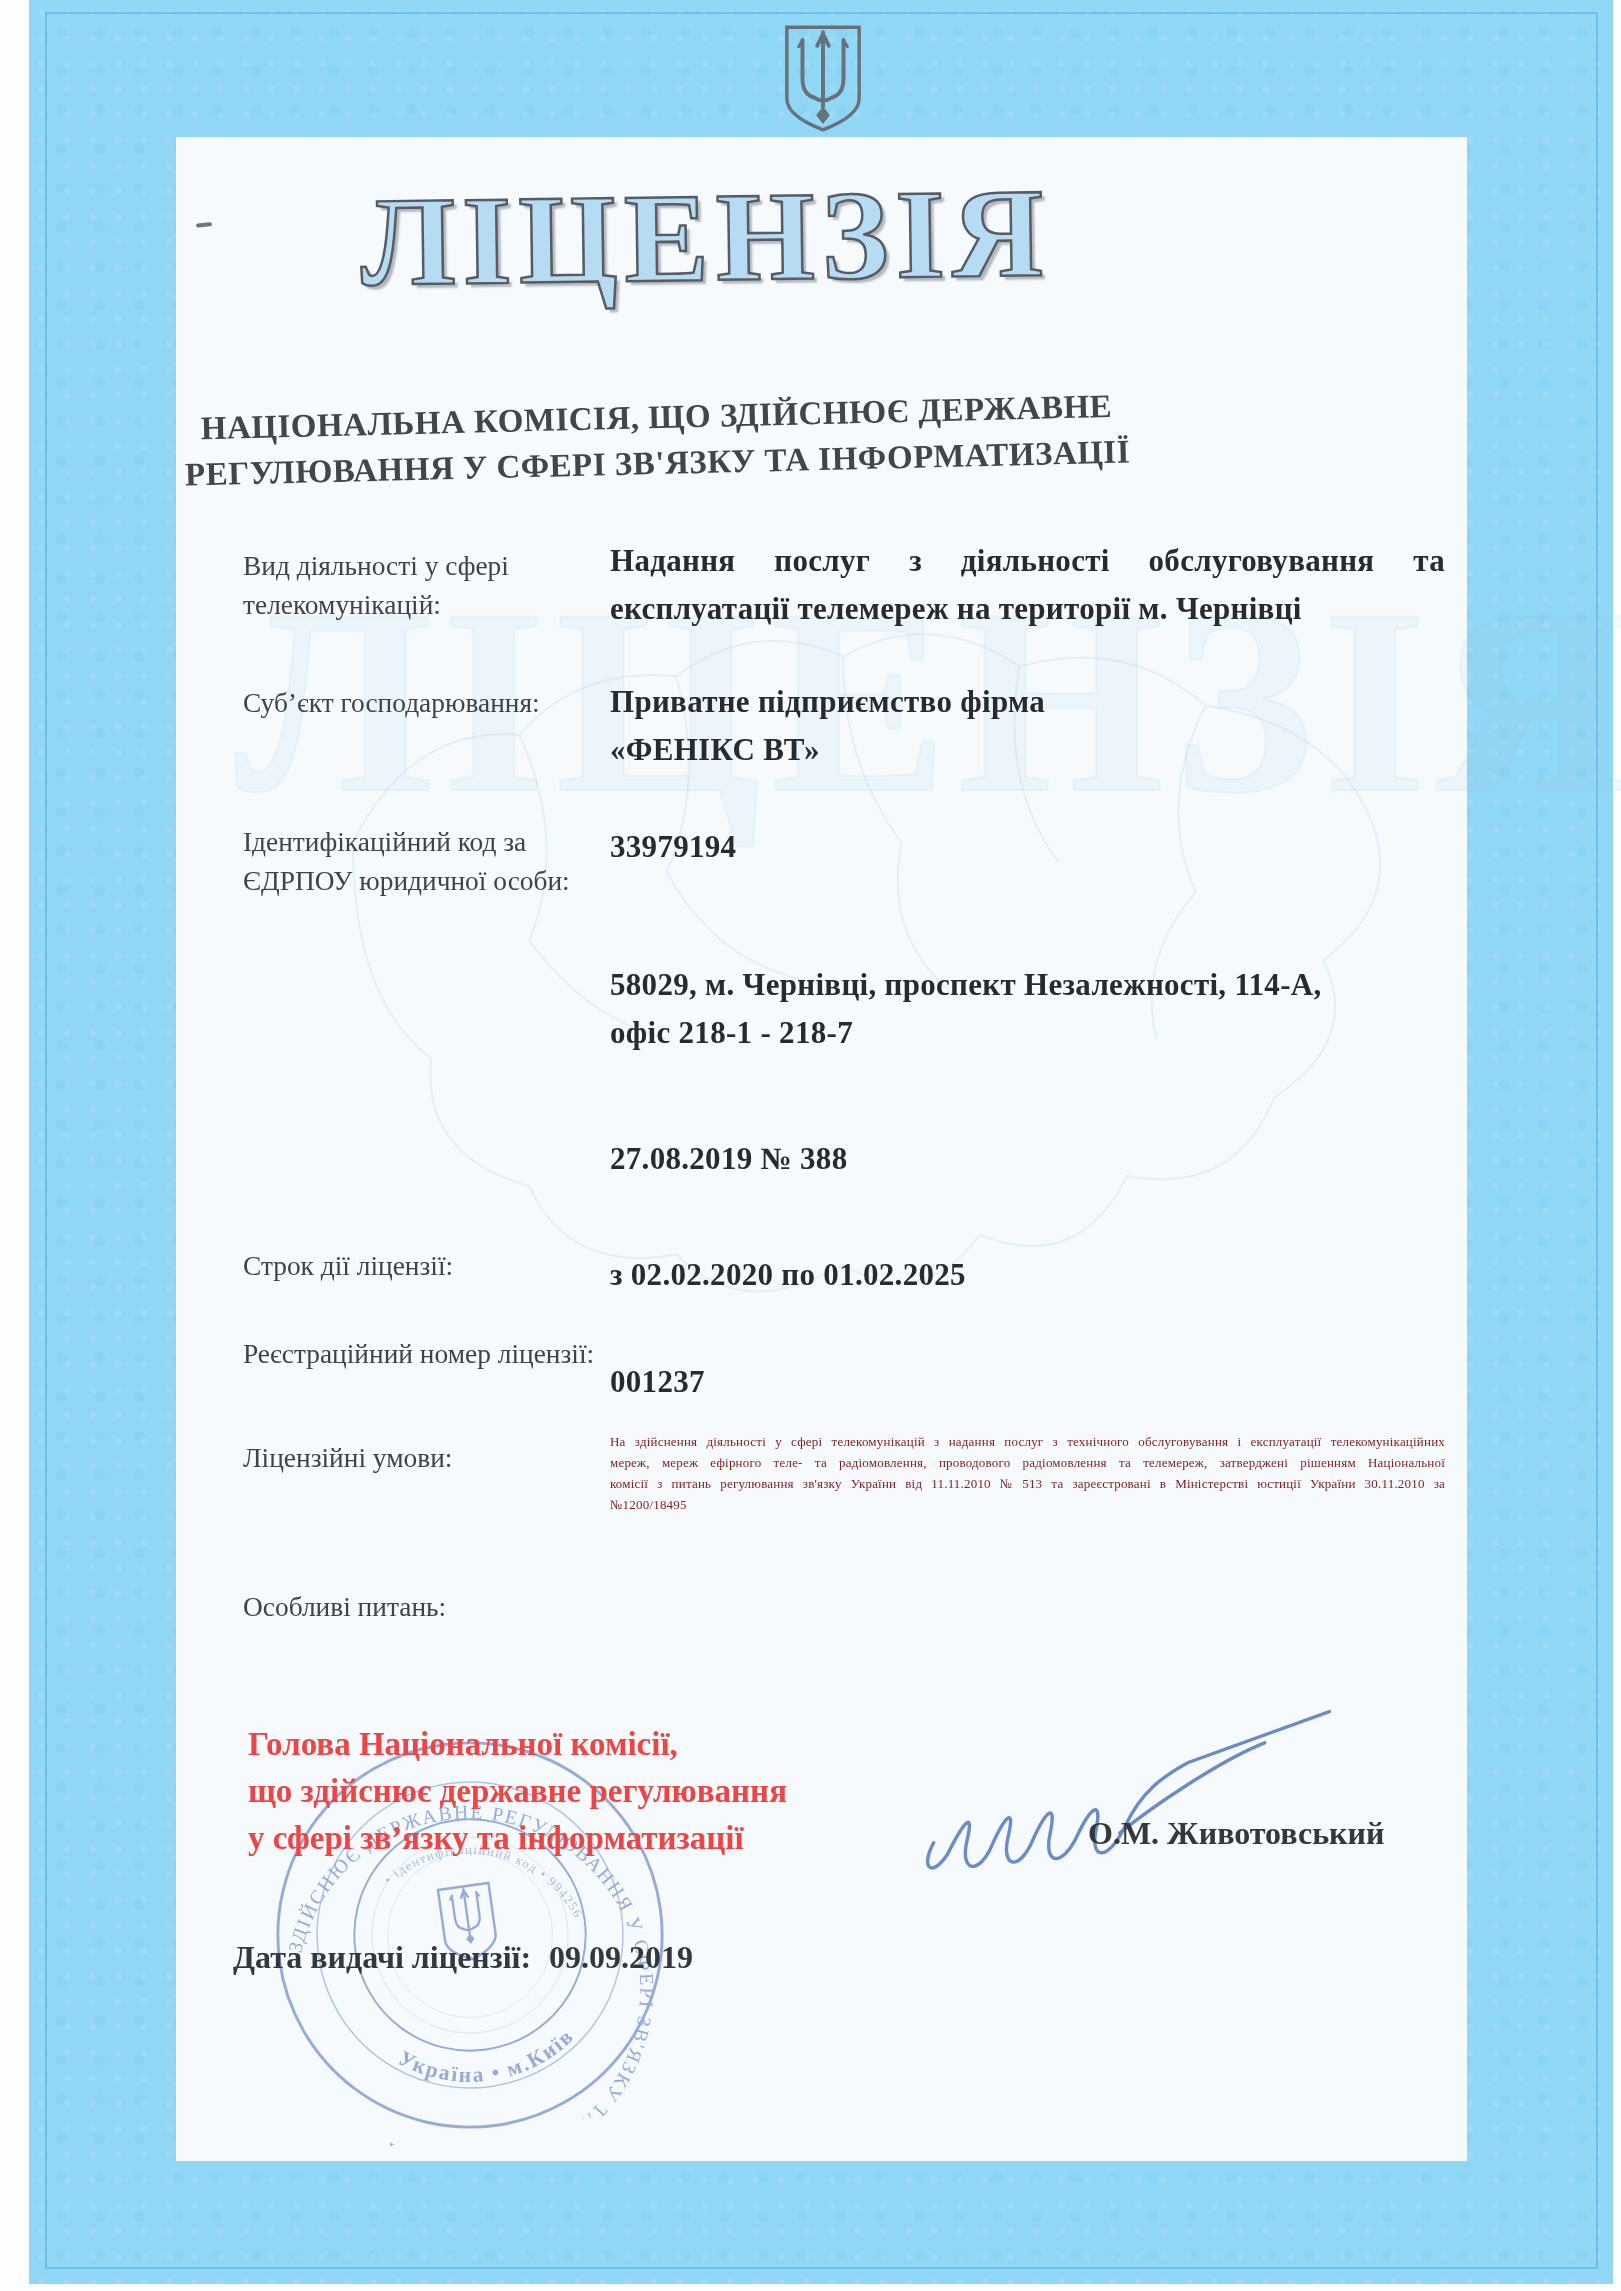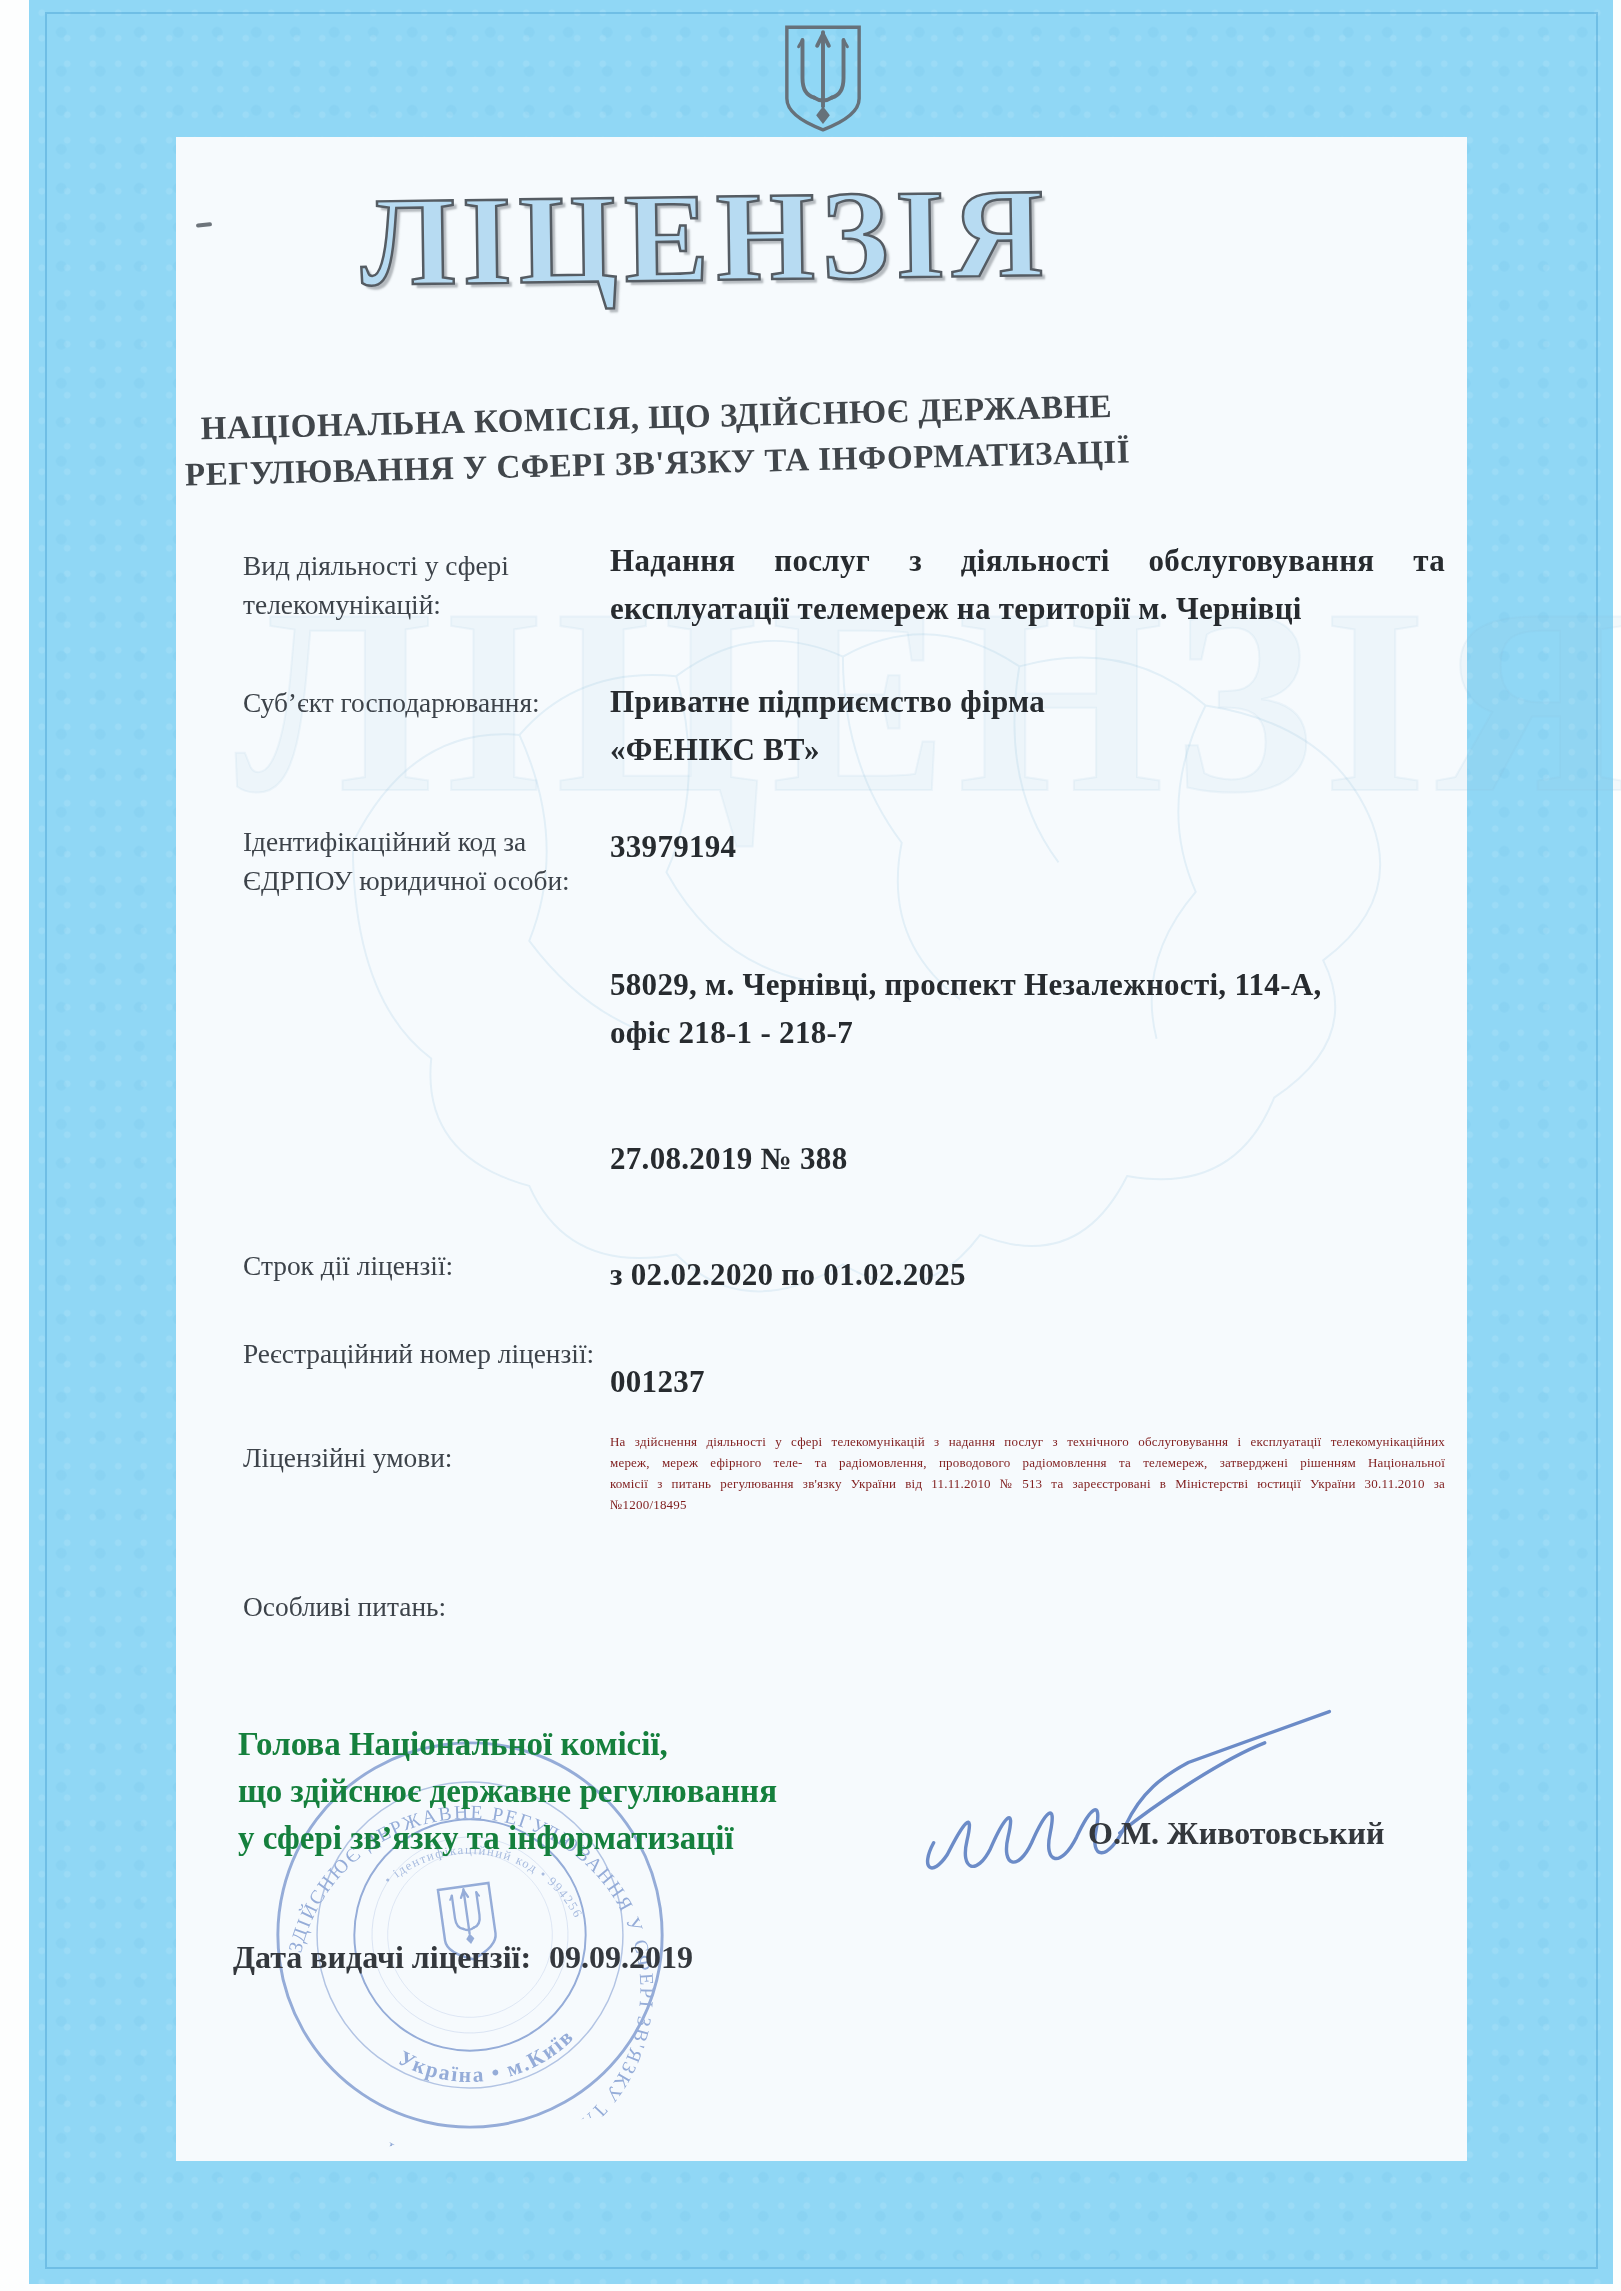--- a/index.html
+++ b/index.html
@@ -43,21 +43,21 @@
   }
   
   .flabel{position:absolute;left:243px;width:365px;font-size:27.4px;color:#3d434a;line-height:1.42;}
   .fvalue{position:absolute;left:610px;width:835px;font-size:31px;font-weight:bold;color:#272b2f;line-height:1.55;white-space:pre-line;letter-spacing:0.3px;}
   .fvalue--justify{text-align:justify;white-space:normal;}
   .smallprint{
     position:absolute;left:610px;width:835px;font-size:13px;font-weight:normal;
     color:#7f1d1d;line-height:1.62;text-align:justify;word-spacing:4.9px;letter-spacing:0.2px;
   }
   
-  .role{position:absolute;left:238px;top:1721px;width:627px;font-size:33px;font-weight:bold;color:#15803d;line-height:1.42;z-index:3;}
+  .role{position:absolute;left:248px;top:1721px;width:627px;font-size:33px;font-weight:bold;color:#ef4444;line-height:1.42;z-index:3;}
   .sig-name{position:absolute;left:1088px;top:1815px;width:372px;font-size:32px;font-weight:bold;color:#34383d;z-index:3;}
   .signature-svg{position:absolute;left:916px;top:1686px;width:431px;height:196px;z-index:3;}
   
   .stamp{position:absolute;left:272px;top:1737px;width:396px;height:396px;color:#7a97ce;opacity:0.78;transform:rotate(-8deg);z-index:1;}
   .stamp text{fill:#7a97ce;font-family:"Liberation Serif","DejaVu Serif",serif;}
   
   .issue-label{position:absolute;left:233px;top:1939px;font-size:32px;font-weight:bold;color:#34383d;z-index:3;}
   .issue-value{position:absolute;left:549px;top:1939px;font-size:32px;font-weight:bold;color:#34383d;z-index:3;}
   .z{z-index:2;}
 </style>

